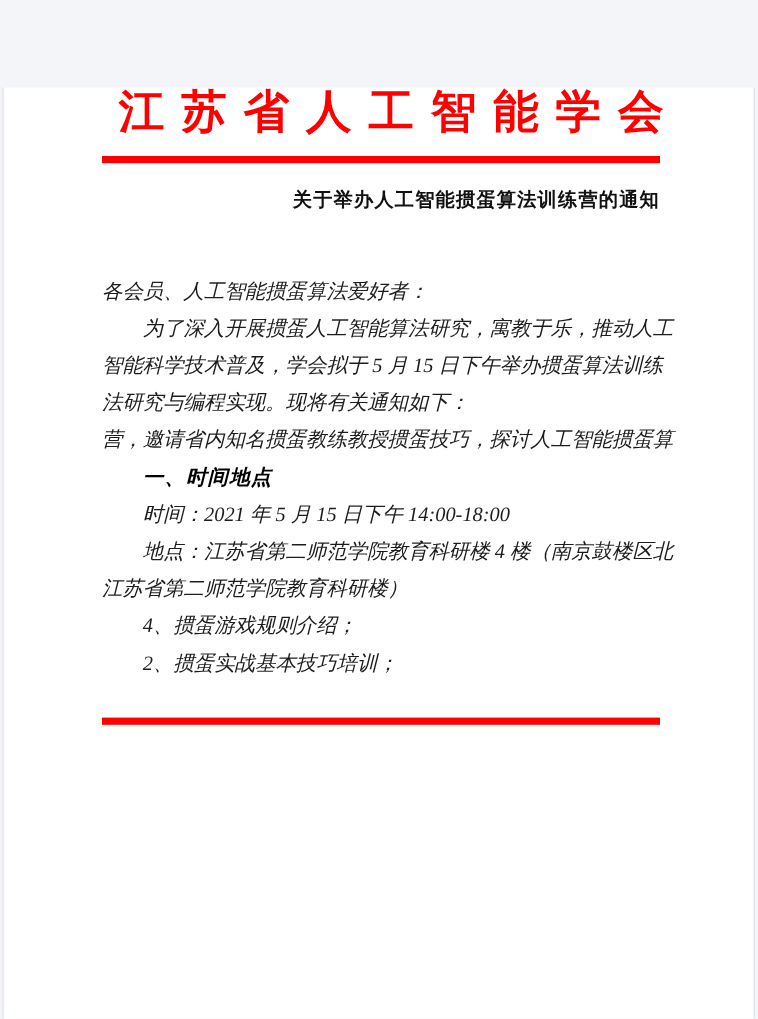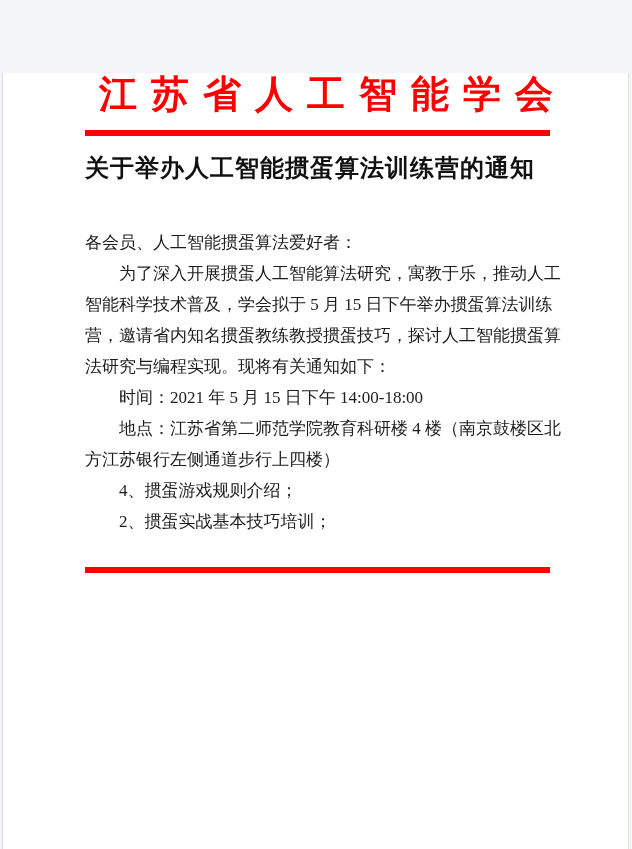--- a/index.html
+++ b/index.html
@@ -45,30 +45,31 @@
     margin-right: -20px;
     line-height: 22px;
     font-size: 17px;
     color: #222222;
     text-align: right;
     letter-spacing: 1px;
   }
   .doc-title {
     margin: 19px 0 0 0;
     line-height: 26px;
-    font-size: 24px;
+    font-size: 16px;
     font-weight: bold;
     color: #111111;
-    text-align: left;
+    text-align: right;
     letter-spacing: 1px;
   }
   .body-text {
     margin-top: 46px;
     font-size: 17px;
     color: #1c1c1c;
+    font-style: italic;
   }
   .line {
     line-height: 31px;
     height: 31px;
     white-space: nowrap;
   }
   .line.indent {
     padding-left: 34px;
   }
   .line.heading {
@@ -88,25 +89,26 @@
 
     <div class="red-rule top"></div>
 
 
     <h1 class="doc-title">关于举办人工智能掼蛋算法训练营的通知</h1>
 
     <div class="body-text">
       <div class="line">各会员、人工智能掼蛋算法爱好者：</div>
       <div class="line indent">为了深入开展掼蛋人工智能算法研究，寓教于乐，推动人工</div>
       <div class="line">智能科学技术普及，学会拟于 5 月 15 日下午举办掼蛋算法训练</div>
+      <div class="line">法研究与编程实现。现将有关通知如下：</div>
       <div class="line">营，邀请省内知名掼蛋教练教授掼蛋技巧，探讨人工智能掼蛋算</div>
-      <div class="line">法研究与编程实现。现将有关通知如下：</div>
+      <div class="line indent heading">一、时间地点</div>
       <div class="line indent">时间：2021 年 5 月 15 日下午 14:00-18:00</div>
       <div class="line indent">地点：江苏省第二师范学院教育科研楼 4 楼（南京鼓楼区北</div>
-      <div class="line">方江苏银行左侧通道步行上四楼）</div>
+      <div class="line">江苏省第二师范学院教育科研楼）</div>
       <div class="line indent">4、掼蛋游戏规则介绍；</div>
       <div class="line indent">2、掼蛋实战基本技巧培训；</div>
     </div>
 
     <div class="red-rule bottom"></div>
 
   </div>
 </div>
 
 </body></html>

